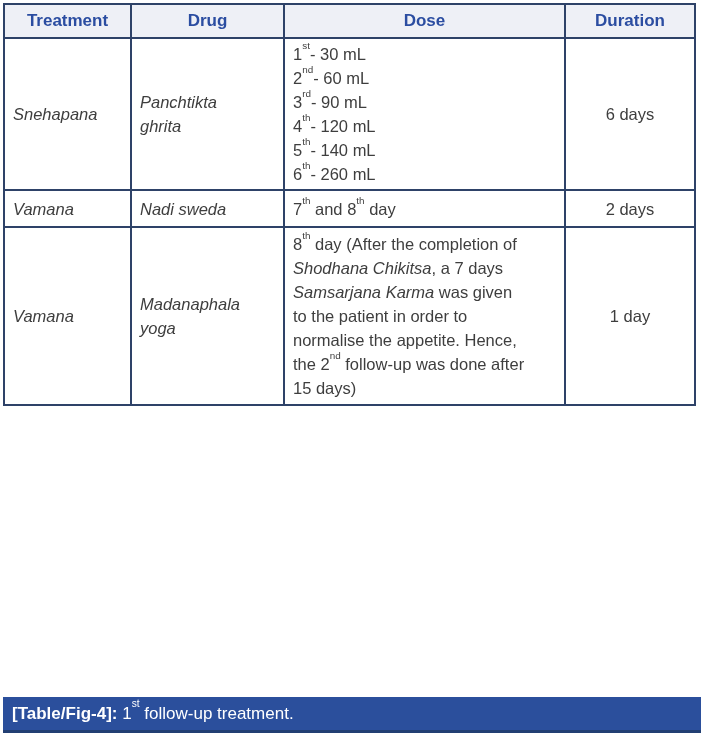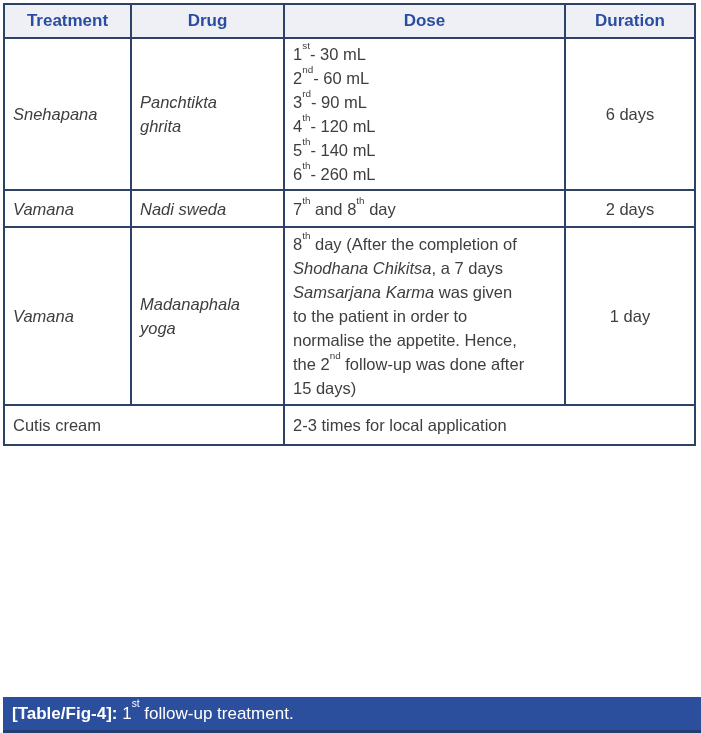--- a/index.html
+++ b/index.html
@@ -119,24 +119,20 @@
 yoga</td>
         <td class="pre"><span>8</span><sup>th</sup><span> day (After the completion of
 </span><span class="it">Shodhana Chikitsa</span><span>, a 7 days
 </span><span class="it">Samsarjana Karma</span><span> was given
 to the patient in order to
 normalise the appetite. Hence,
 the 2</span><sup>nd</sup><span> follow-up was done after
 15 days)</span></td>
         <td class="dur">1 day</td>
       </tr>
-      <tr style="height:40px">
-        <td colspan="2">Cutis cream</td>
-        <td colspan="2" class="pre"><span>2-3 times for local application</span></td>
-      </tr>
     </tbody>
   </table>
 
   <div class="caption">
     <span><span class="bd">[Table/Fig-4]: </span><span>1</span><sup>st</sup><span> follow-up treatment.</span></span>
   </div>
 
 </div>
 
 </body></html>

